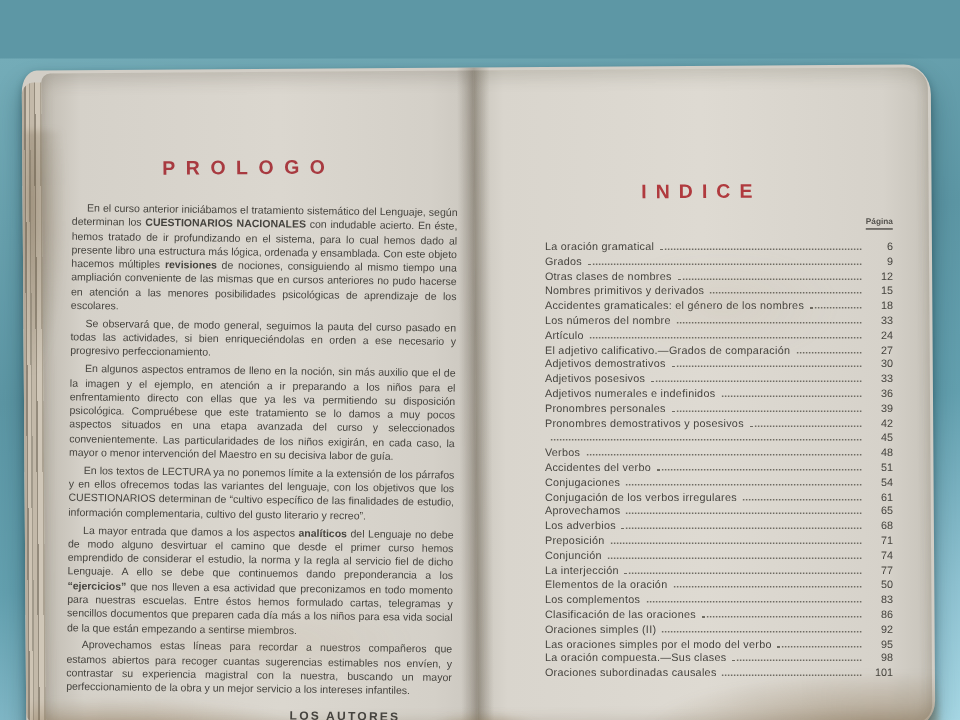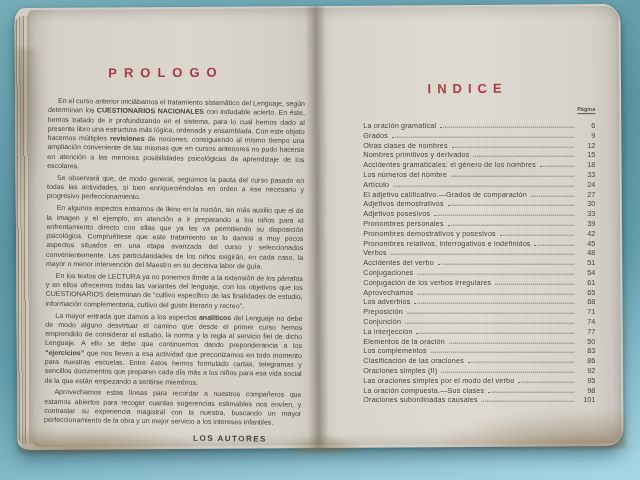--- a/index.html
+++ b/index.html
@@ -4,20 +4,21 @@
 <style>
   html,body{margin:0;padding:0;}
   body{
     width:640px;height:480px;overflow:hidden;position:relative;
     font-family:"Liberation Sans", sans-serif;
     background:#5d97a5;
   }
   .scene{
     position:absolute;inset:0;
     background:linear-gradient(168deg,#74acb8 0%,#5c96a4 40%,#63a0af 62%,#8ec2d1 84%,#a6d7e4 100%);
+    margin-top:39px;
   }
   .book{
     position:absolute;left:16px;top:6px;width:606px;height:442px;
     transform:rotate(-0.4deg);
     background:#d2cec6;
     border-radius:10px 18px 16px 12px / 14px 20px 18px 10px;
     box-shadow:0 10px 16px rgba(15,45,55,.40),0 2px 5px rgba(15,45,55,.35);
   }
   
   .page-edges-left{
@@ -165,31 +166,35 @@
             <span class="toc-label">Adjetivos demostrativos</span>
             <span class="toc-dots"></span>
             <span class="toc-page">30</span>
           </div>
           <div class="toc-row">
             <span class="toc-label">Adjetivos posesivos</span>
             <span class="toc-dots"></span>
             <span class="toc-page">33</span>
           </div>
           <div class="toc-row">
+            <span class="toc-label">Adjetivos numerales e indefinidos</span>
+            <span class="toc-dots"></span>
+            <span class="toc-page">36</span>
+          </div>
+          <div class="toc-row">
             <span class="toc-label">Pronombres personales</span>
             <span class="toc-dots"></span>
             <span class="toc-page">39</span>
           </div>
           <div class="toc-row">
             <span class="toc-label">Pronombres demostrativos y posesivos</span>
             <span class="toc-dots"></span>
             <span class="toc-page">42</span>
           </div>
           <div class="toc-row">
-            <span class="toc-label">Pronombres relativos, interrogativos e indefinidos</span>
             <span class="toc-dots"></span>
             <span class="toc-page">45</span>
           </div>
           <div class="toc-row">
             <span class="toc-label">Verbos</span>
             <span class="toc-dots"></span>
             <span class="toc-page">48</span>
           </div>
           <div class="toc-row">
             <span class="toc-label">Accidentes del verbo</span>

